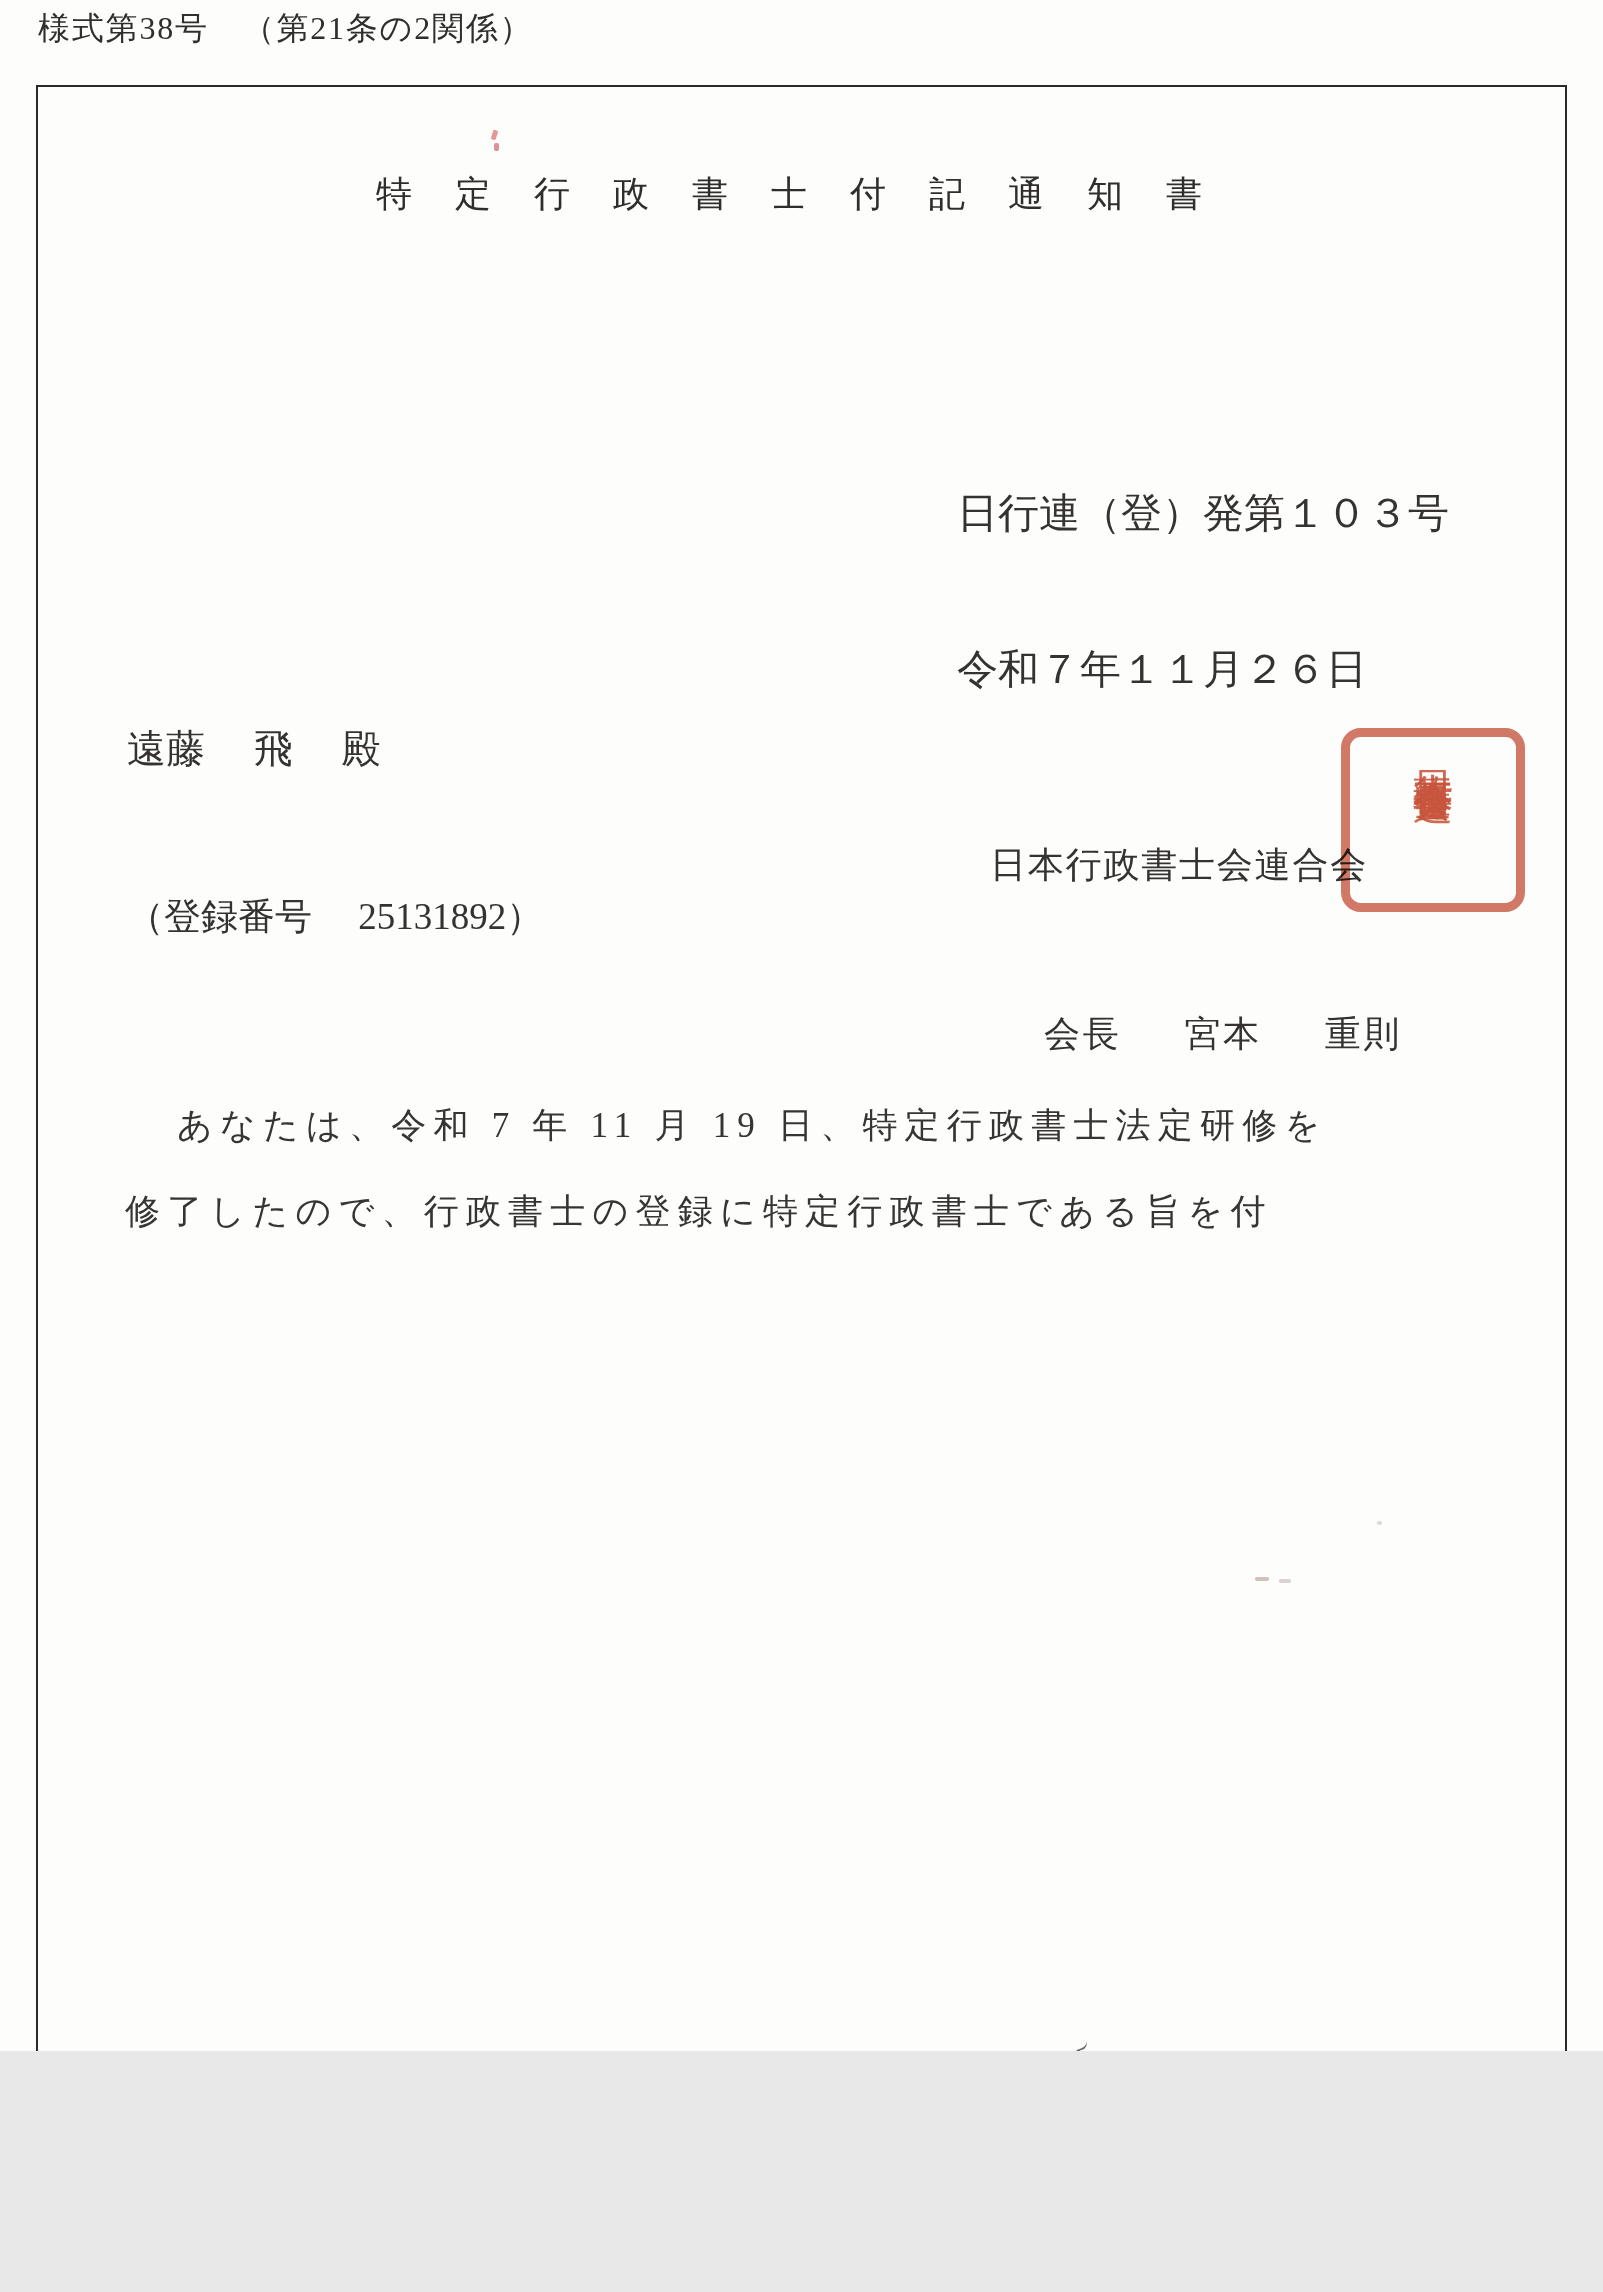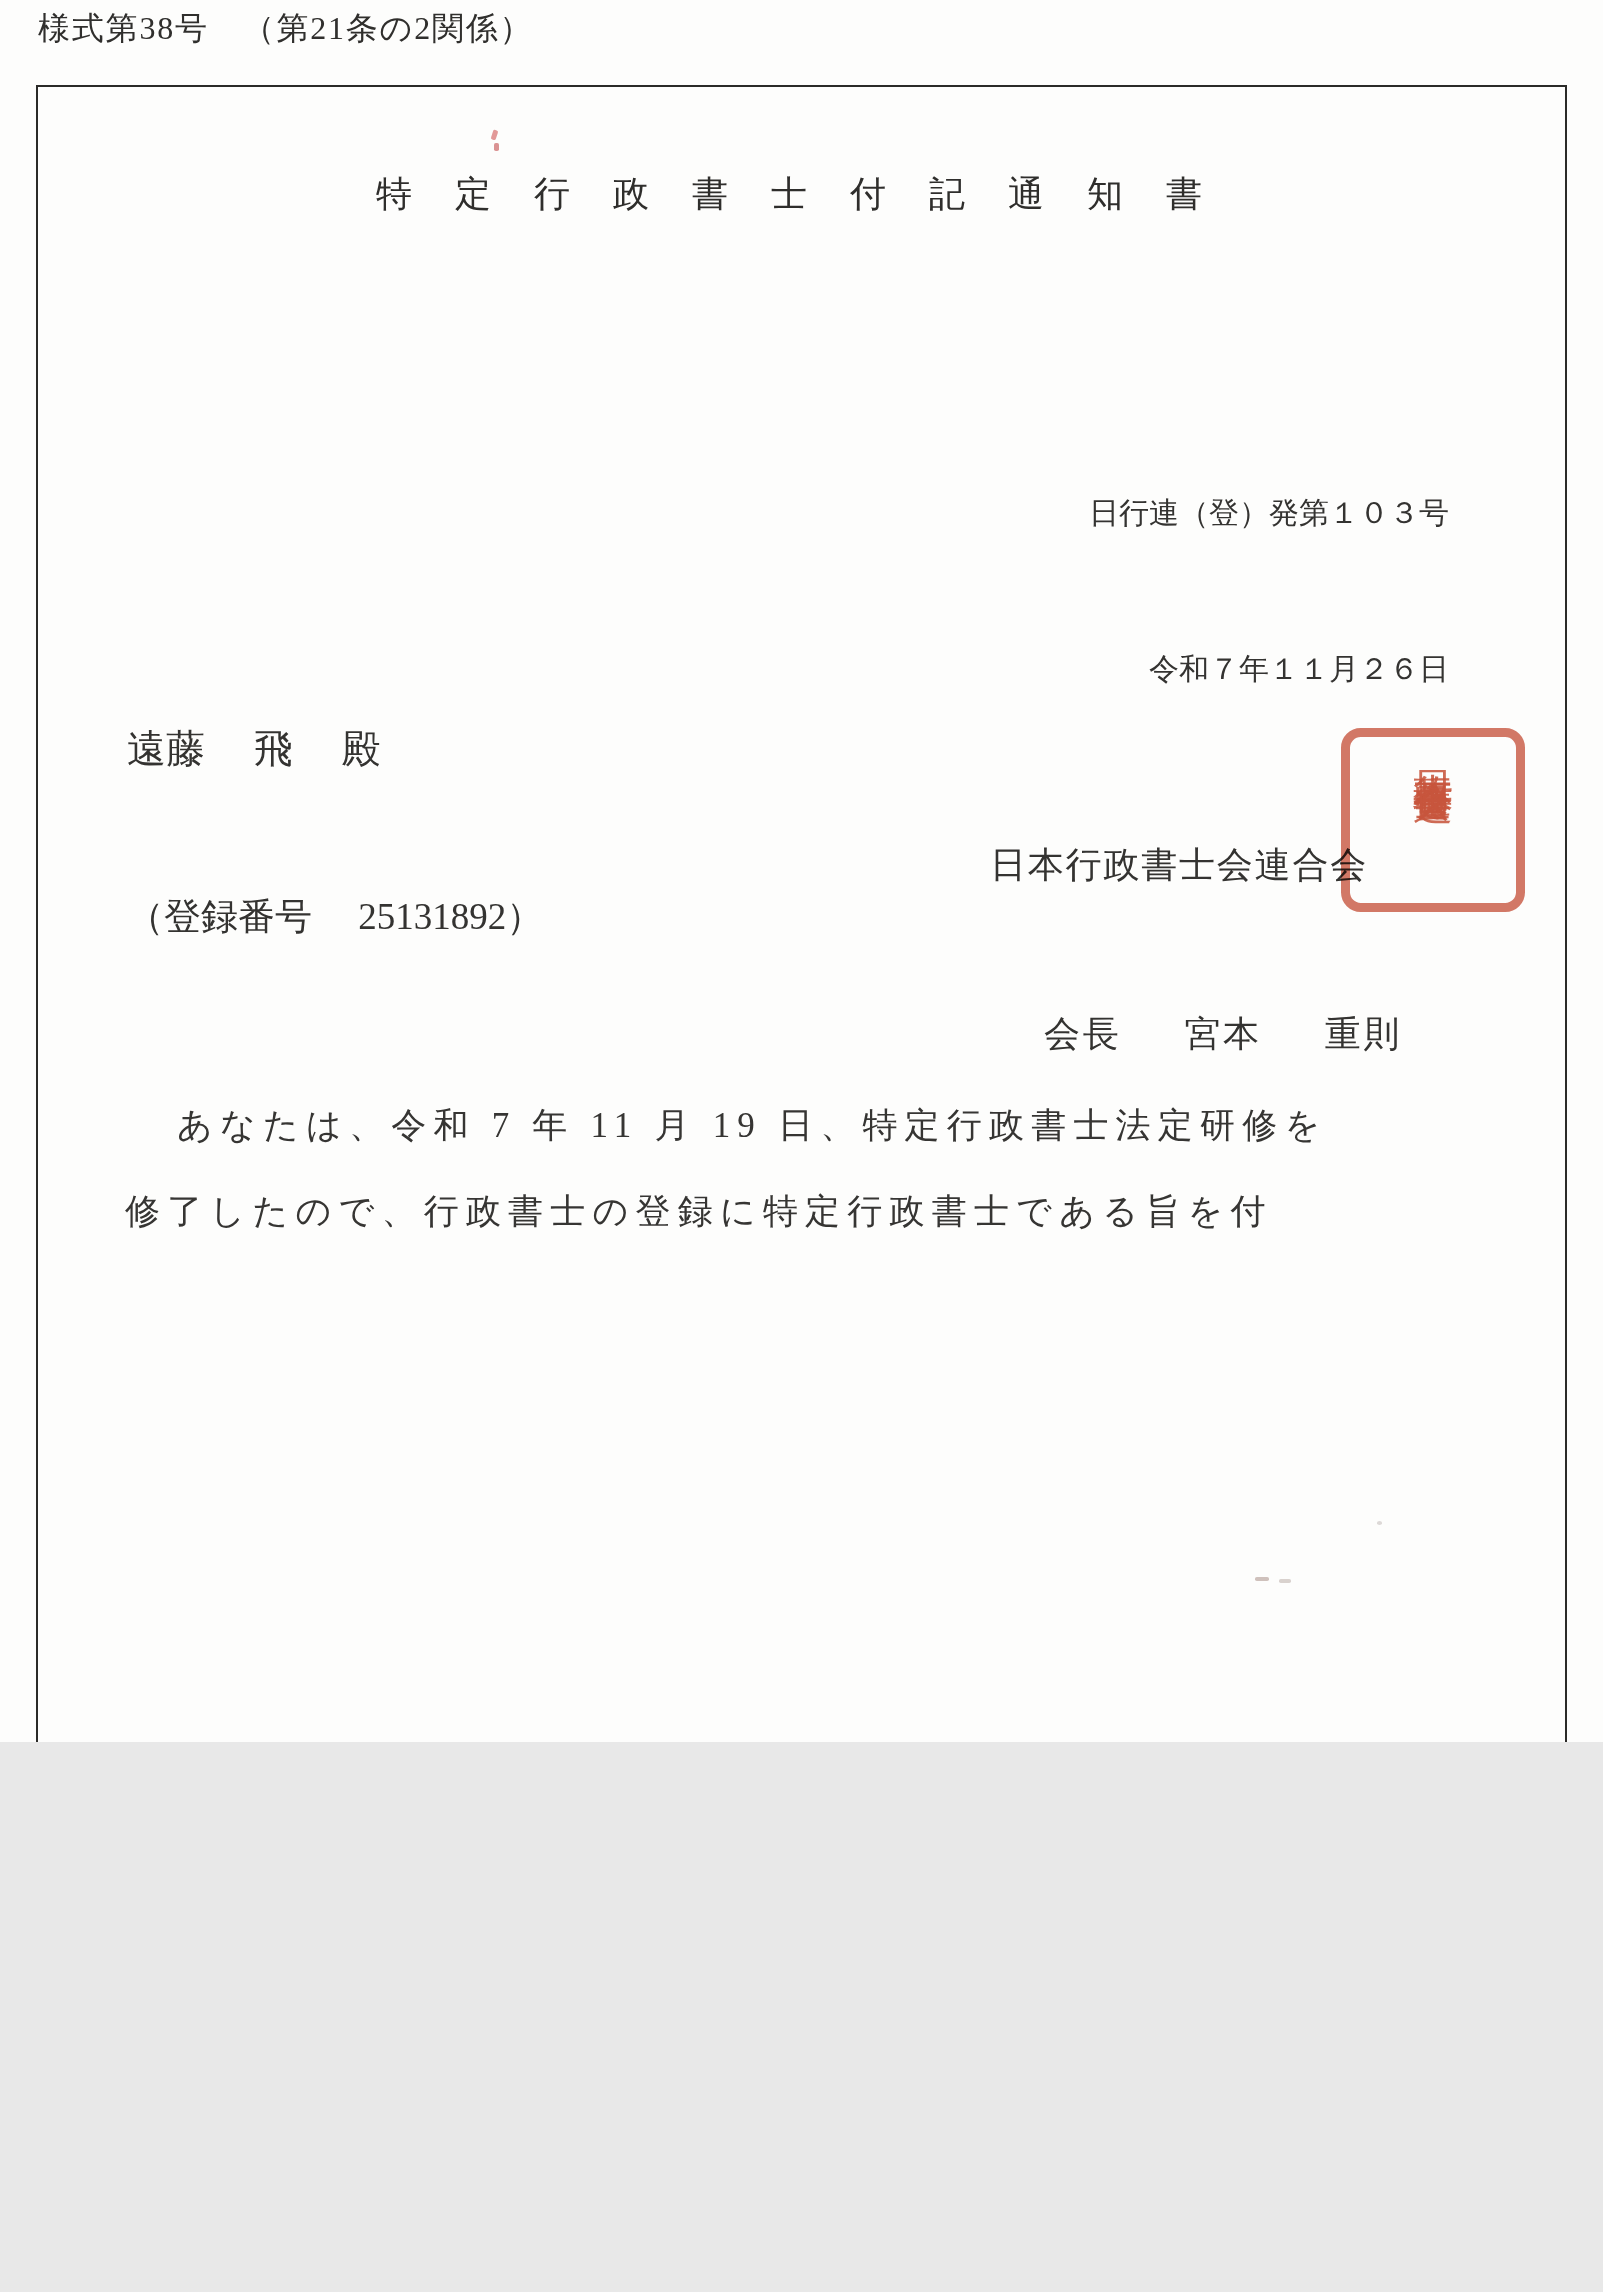--- a/index.html
+++ b/index.html
@@ -1,18 +1,18 @@
 <!DOCTYPE html>
 <html lang="ja" style="font-size:14.3px"><head>
 <meta charset="utf-8">
 <style>
   html,body{margin:0;padding:0;background:#e8e8e8;}
   .page{
     position:relative;
-    width:1604px;height:1742px;
+    width:1604px;height:2051px;
     background:#fdfdfc;
     font-family:"Liberation Serif","DejaVu Serif",serif;
     color:#333231;
     overflow:hidden;
   }
   .form-label{
     position:absolute;left:38px;top:7.2px;
     font-size:32px;letter-spacing:1.8px;color:#302f2d;
     white-space:pre;
   }
@@ -22,22 +22,22 @@
     border:2.7px solid #2b2a28;
     box-sizing:border-box;
   }
   .doc-title{
     position:absolute;left:376px;top:170px;
     font-size:36px;letter-spacing:17px;color:#2f2e2c;
     white-space:pre;
   }
   .issuance-block{
     position:absolute;right:155px;top:383px;
-    text-align:right;
-    font-size:30px;line-height:52px;color:#343331;
+    text-align:left;
+    font-size:41px;line-height:52px;color:#343331;
     white-space:pre;
   }
   .recipient-block{
     position:absolute;left:127px;top:609px;
     font-size:39px;line-height:56px;color:#343331;
     white-space:pre;
   }
   .recipient-block .reg-line{font-size:37px;}
   .issuer-block{
     position:absolute;left:990px;top:757px;

